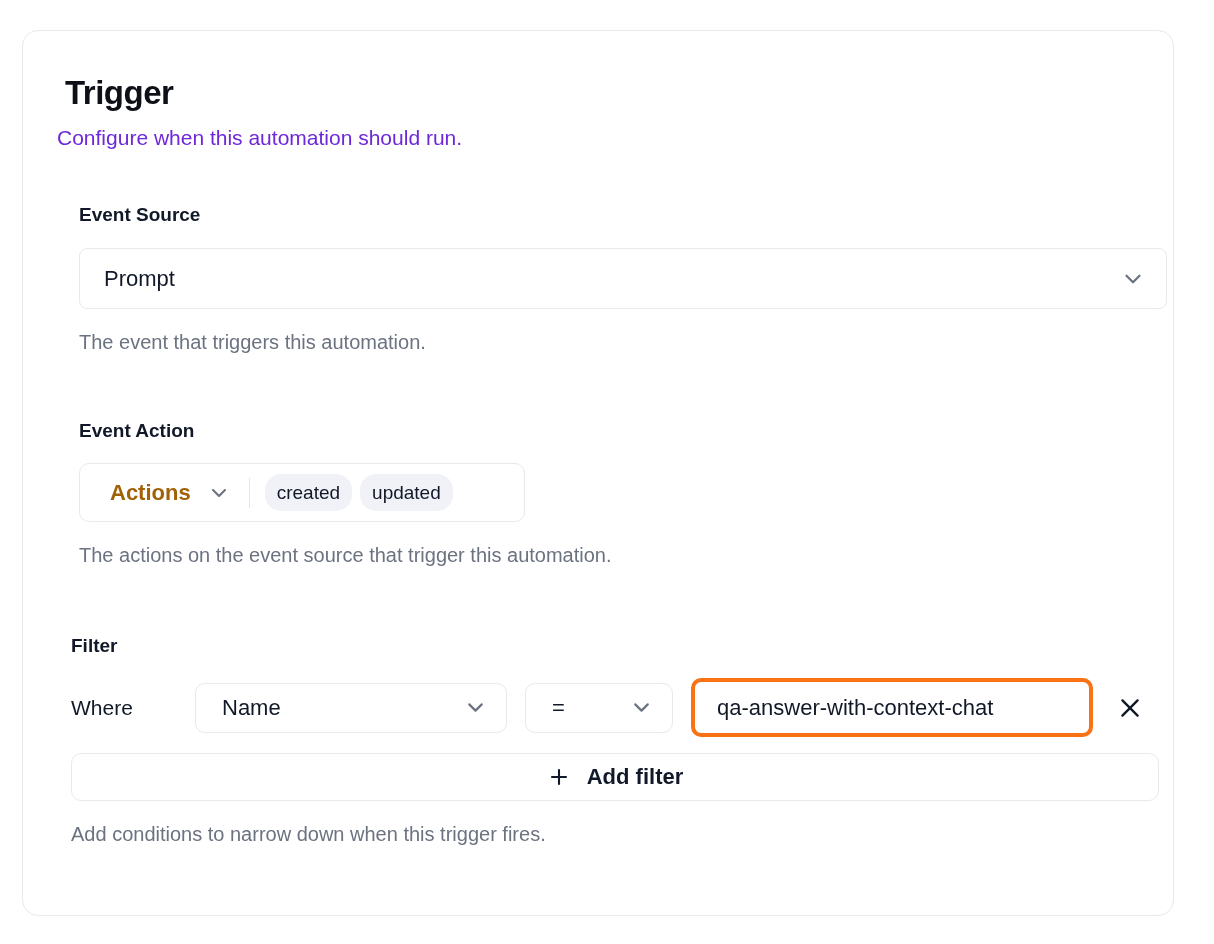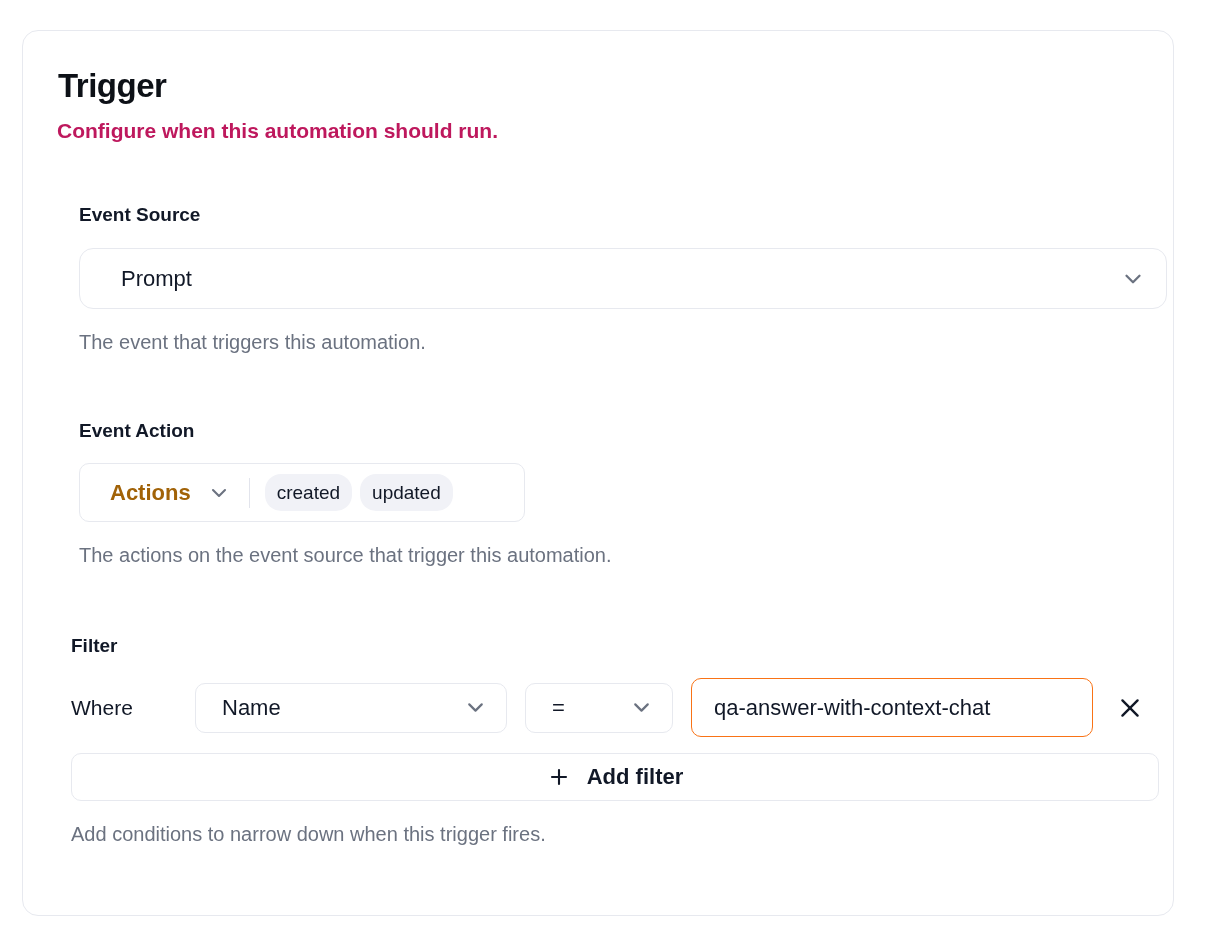--- a/index.html
+++ b/index.html
@@ -26,33 +26,33 @@
     width: 1152px;
     height: 886px;
     background: #ffffff;
     border: 1px solid #e7e9ef;
     border-radius: 16px;
     padding: 34px 34px 0 34px;
   }
 
   
   .card-title {
-    margin: 1px;
+    margin: 8px;
     font-size: 33px;
     line-height: 40px;
     font-weight: 700;
     letter-spacing: -0.5px;
     color: #0d1117;
   }
   .card-subtitle {
     margin: 11px 0 0 0;
     font-size: 21px;
     line-height: 27px;
-    font-weight: 700;
-    color: #be185d;
+    font-weight: 400;
+    color: #6d28d9;
   }
 
   .field-label {
     font-size: 19px;
     line-height: 24px;
     font-weight: 700;
     color: #111827;
   }
   .field-help {
     font-size: 20px;
@@ -67,24 +67,24 @@
   .section-filter       { position: absolute; left: 48px; top: 603px; width: 1088px; }
 
   
   .select-large {
     position: relative;
     margin-top: 21px;
     width: 1088px;
     height: 61px;
     background: #ffffff;
     border: 1px solid #e7e9ef;
-    border-radius: 14px;
-    display: flex;
-    align-items: center;
-    padding: 0 20px 0 41px;
+    border-radius: 8px;
+    display: flex;
+    align-items: center;
+    padding: 0 20px 0 24px;
     cursor: pointer;
   }
   .select-large .value {
     font-size: 22px;
     line-height: 26px;
     color: #111827;
     flex: 1;
   }
   .help-below { margin-top: 20px; }
 
@@ -161,21 +161,21 @@
     color: #111827;
     flex: 1;
     white-space: nowrap;
   }
   .select-field-attr { width: 312px; }
   .select-field-op   { width: 148px; }
   .text-input {
     width: 402px;
     height: 59px;
     background: #ffffff;
-    border: 1px solid #f97316;
+    border: 4px solid #f97316;
     border-radius: 10px;
     padding: 0 18px 0 22px;
     font-family: "Liberation Sans", sans-serif;
     font-size: 22px;
     line-height: 26px;
     color: #111827;
     margin-right: 16px;
     outline: none;
   }
   .remove-btn {

